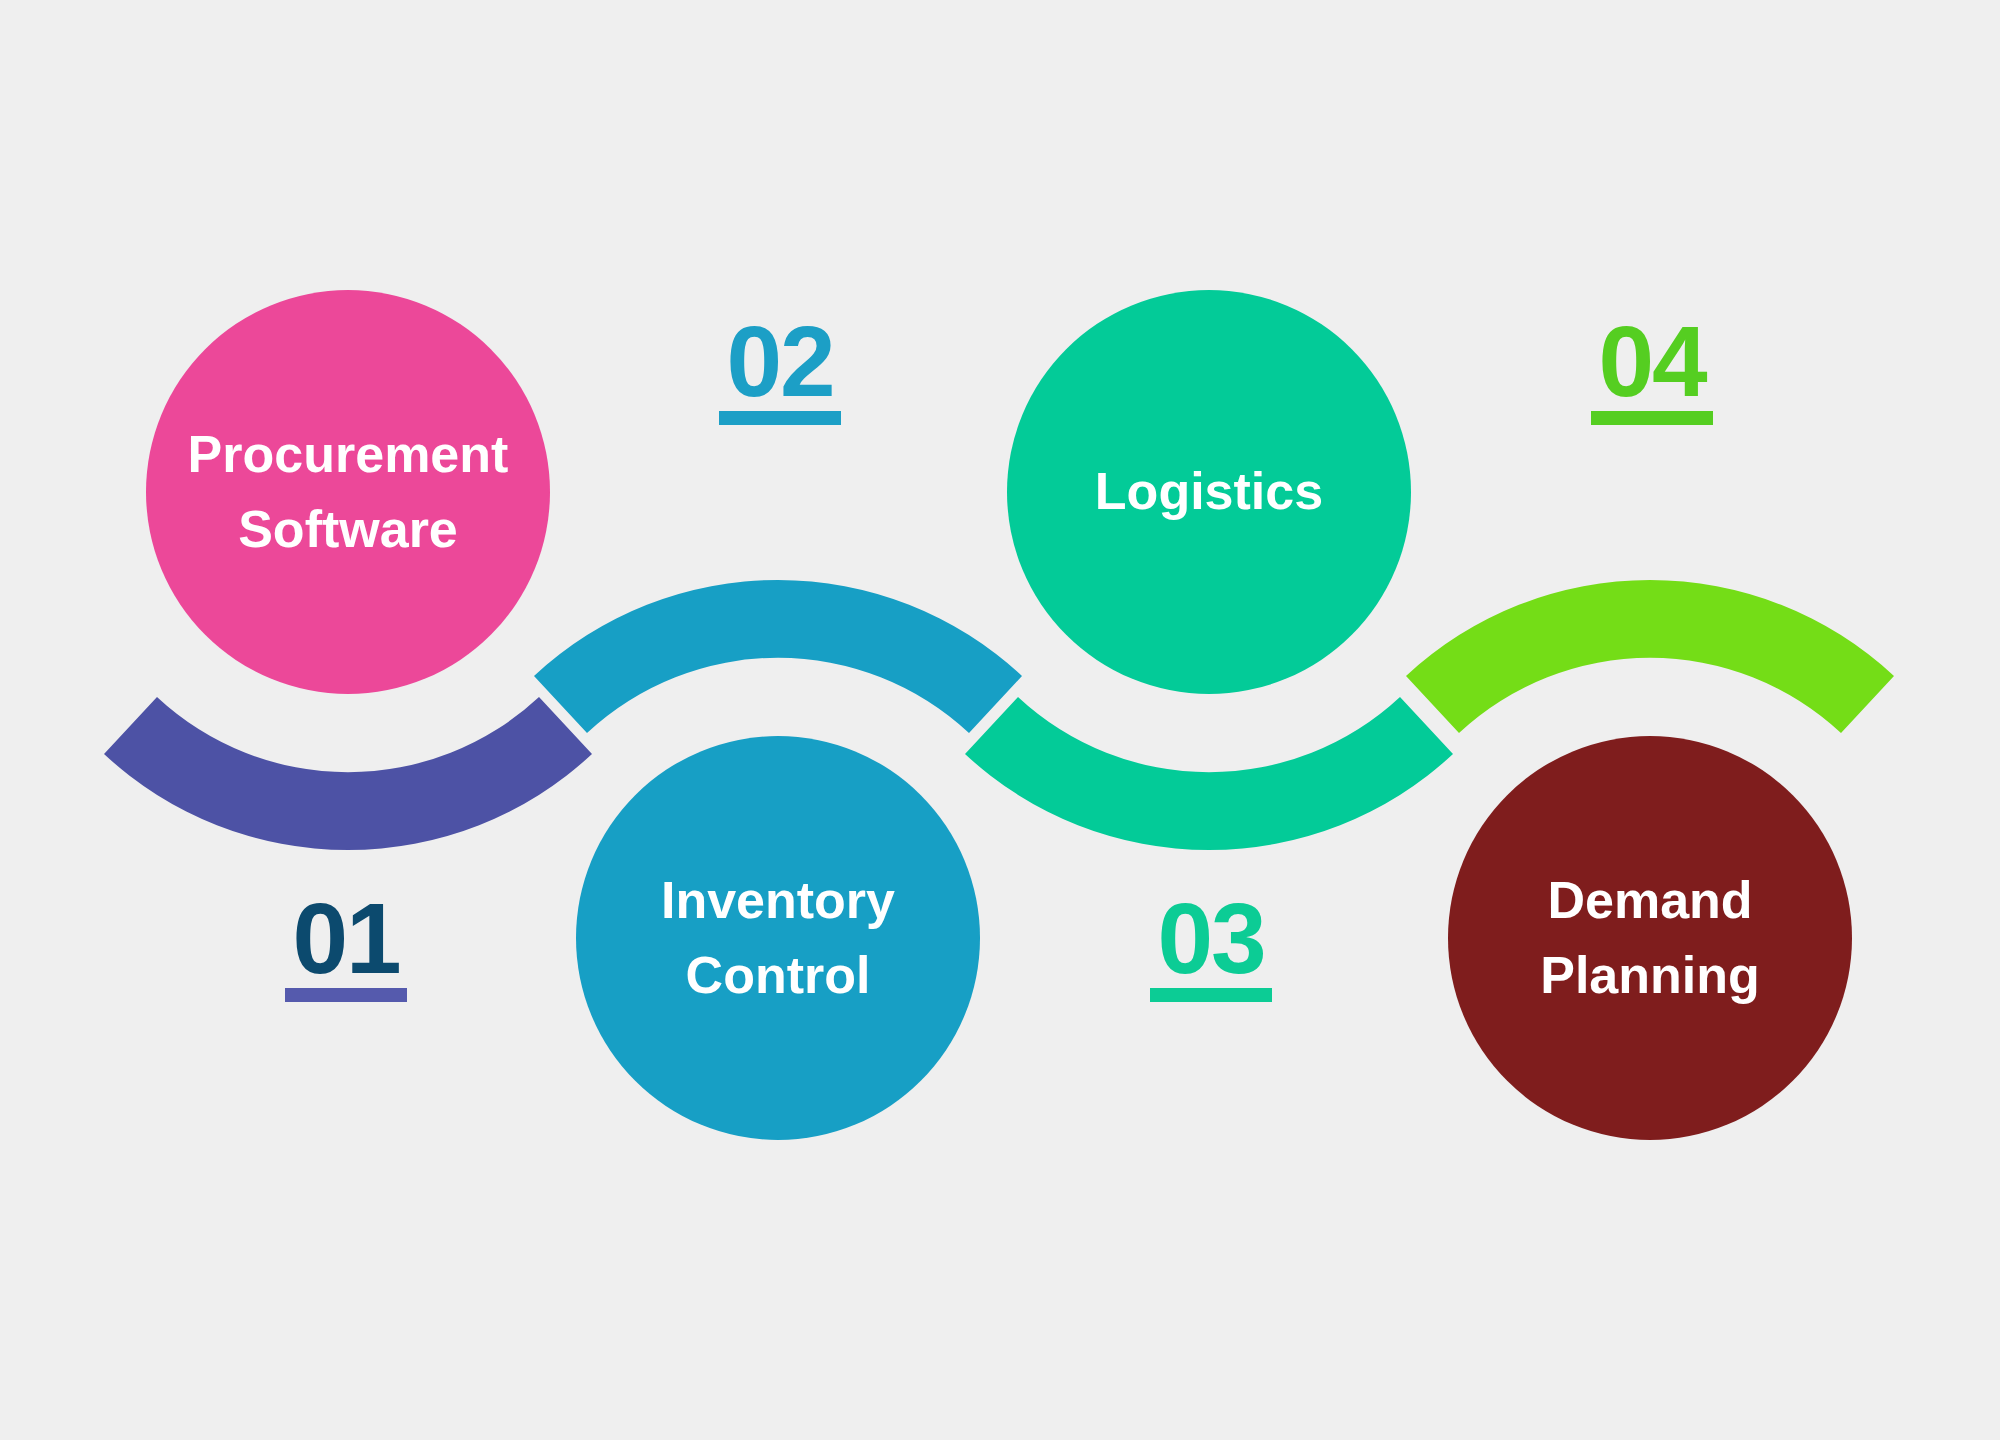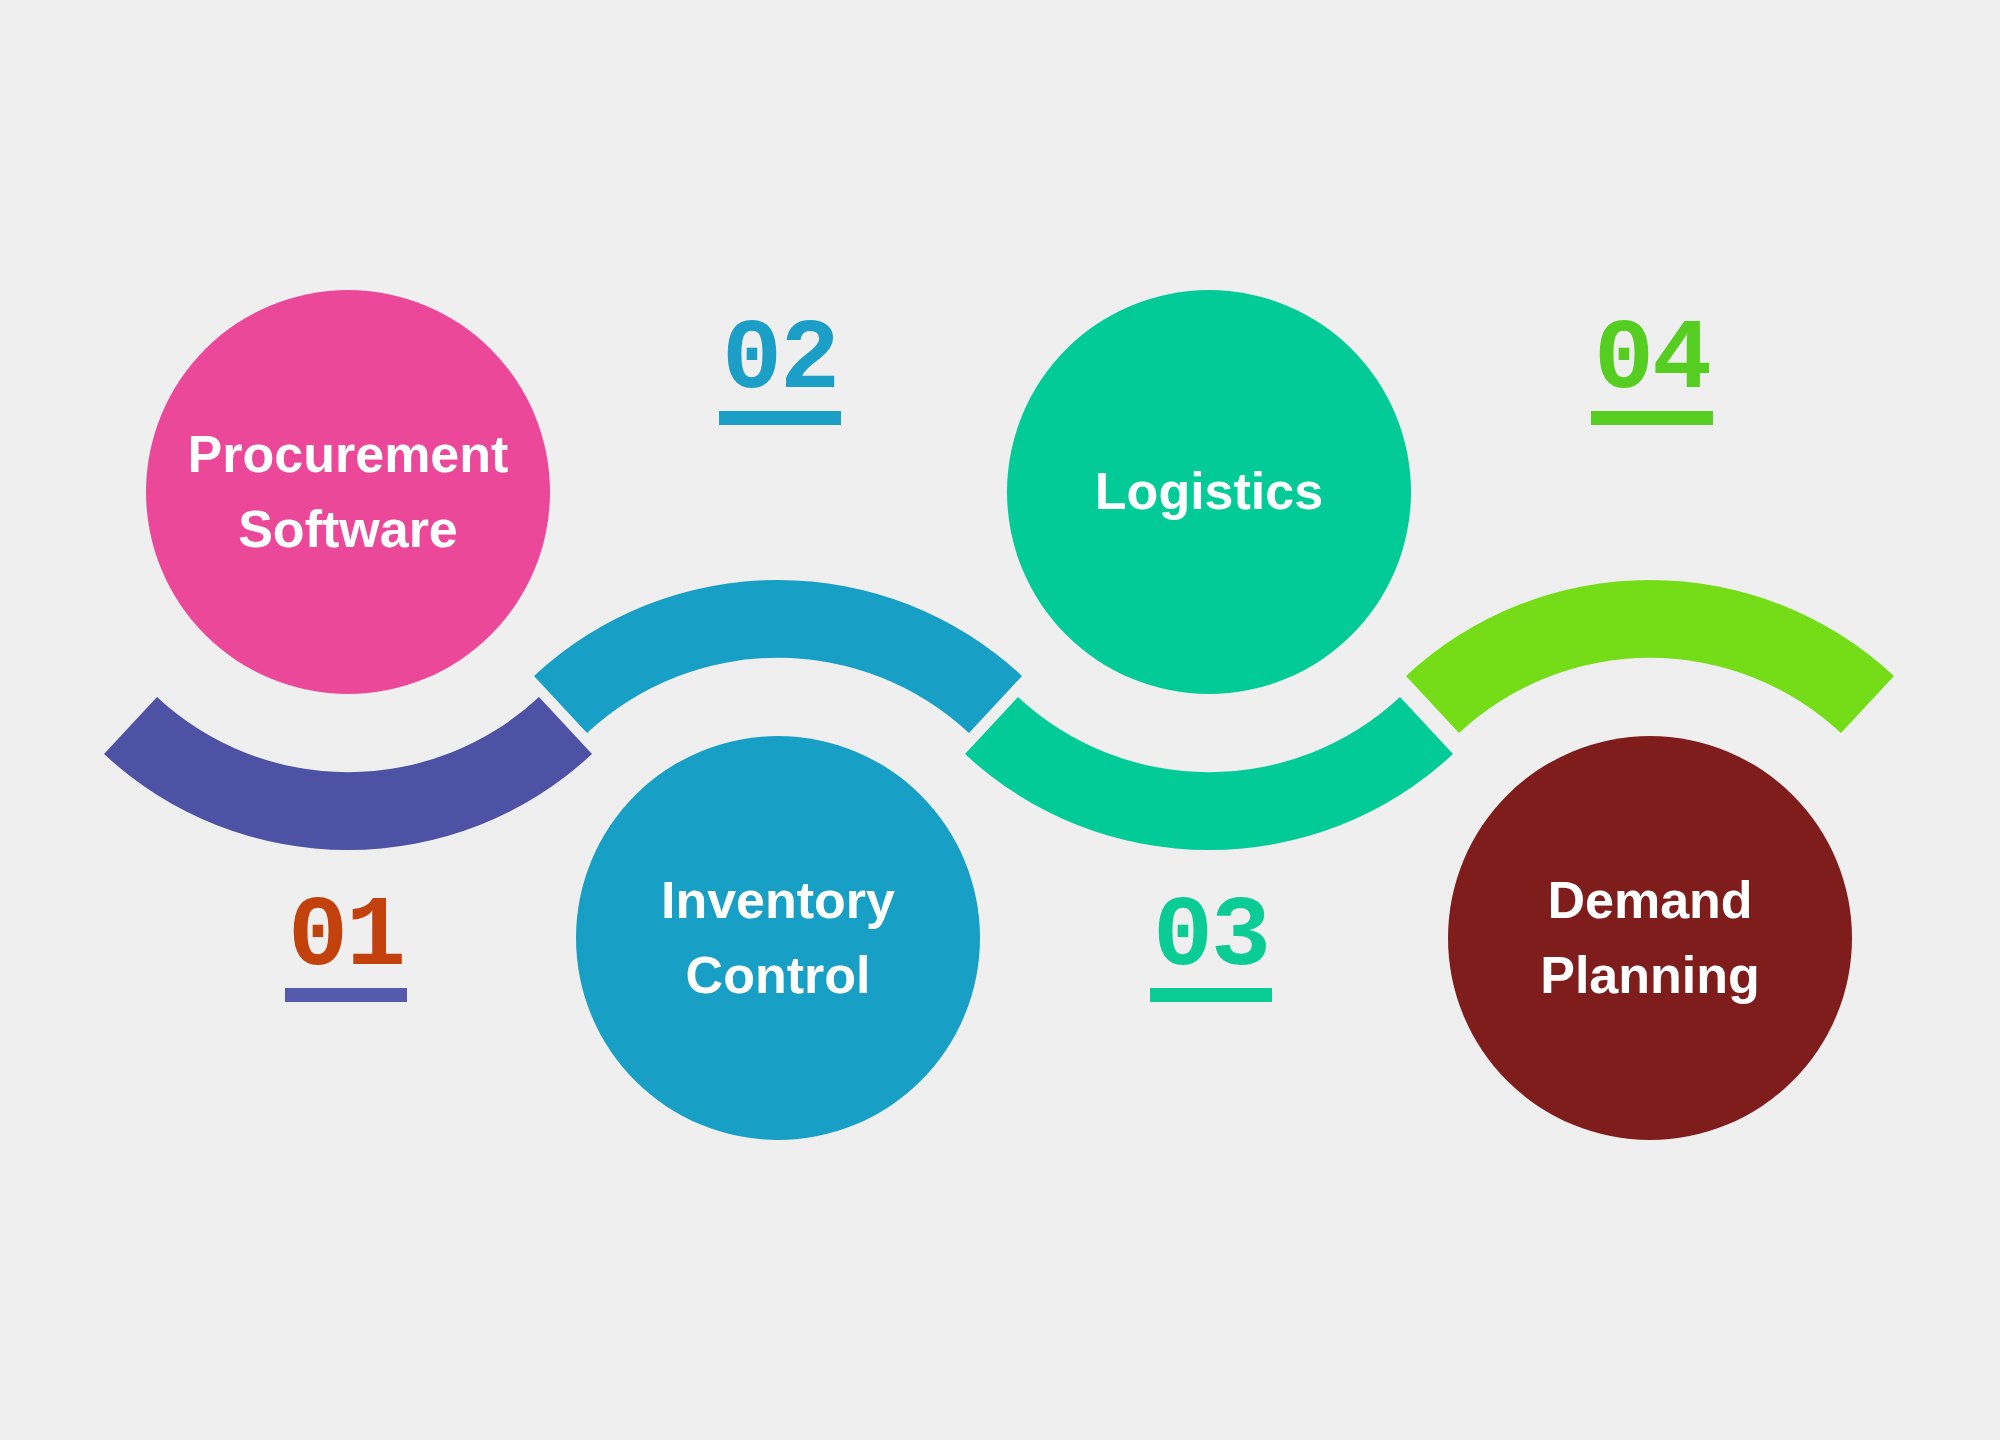--- a/index.html
+++ b/index.html
@@ -47,21 +47,20 @@
   .num {
     position: absolute;
     width: 130px;
     display: flex;
     flex-direction: column;
     align-items: center;
     font-weight: bold;
     font-size: 100px;
     line-height: 1;
     letter-spacing: -2px;
-    font-family: Liberation Mono, monospace;
   }
   .num .digits { white-space: nowrap; }
   .num .bar {
     width: 122px;
     height: 14px;
     margin-top: 0;
   }
   .n1 { left: 281px;  top: 888px; }
   .n2 { left: 715px;  top: 311px; }
   .n3 { left: 1146px; top: 888px; }
@@ -88,21 +87,21 @@
   </div>
 
   <div class="circle c3" style="background: rgb(3, 203, 152);">
     <div class="label" style="color: rgb(255, 255, 255);">Logistics</div>
   </div>
 
   <div class="circle c4" style="background: #7f1d1d;">
     <div class="label" style="color: rgb(255, 255, 255);">Demand Planning</div>
   </div>
 
-  <div class="num n1" style="color: #c2410c;">
+  <div class="num n1" style="color: #0c4a6e;">
     <div class="digits">01</div>
     <div class="bar" style="background: rgb(85, 90, 173);"></div>
   </div>
 
   <div class="num n2" style="color: rgb(28, 159, 198);">
     <div class="digits">02</div>
     <div class="bar" style="background: rgb(28, 159, 198);"></div>
   </div>
 
   <div class="num n3" style="color: rgb(12, 204, 149);">

